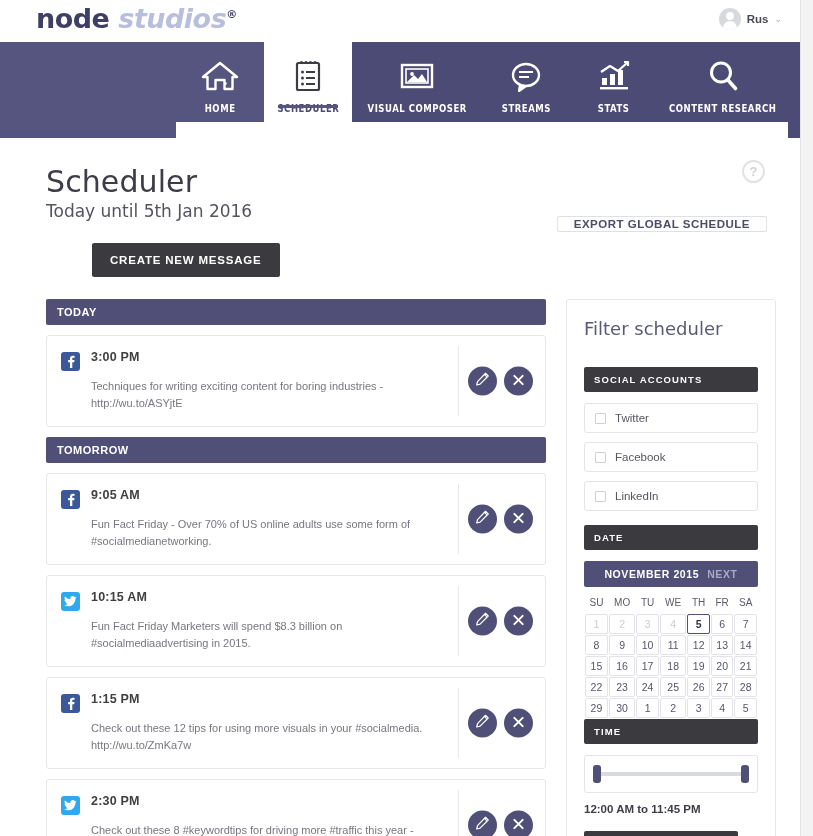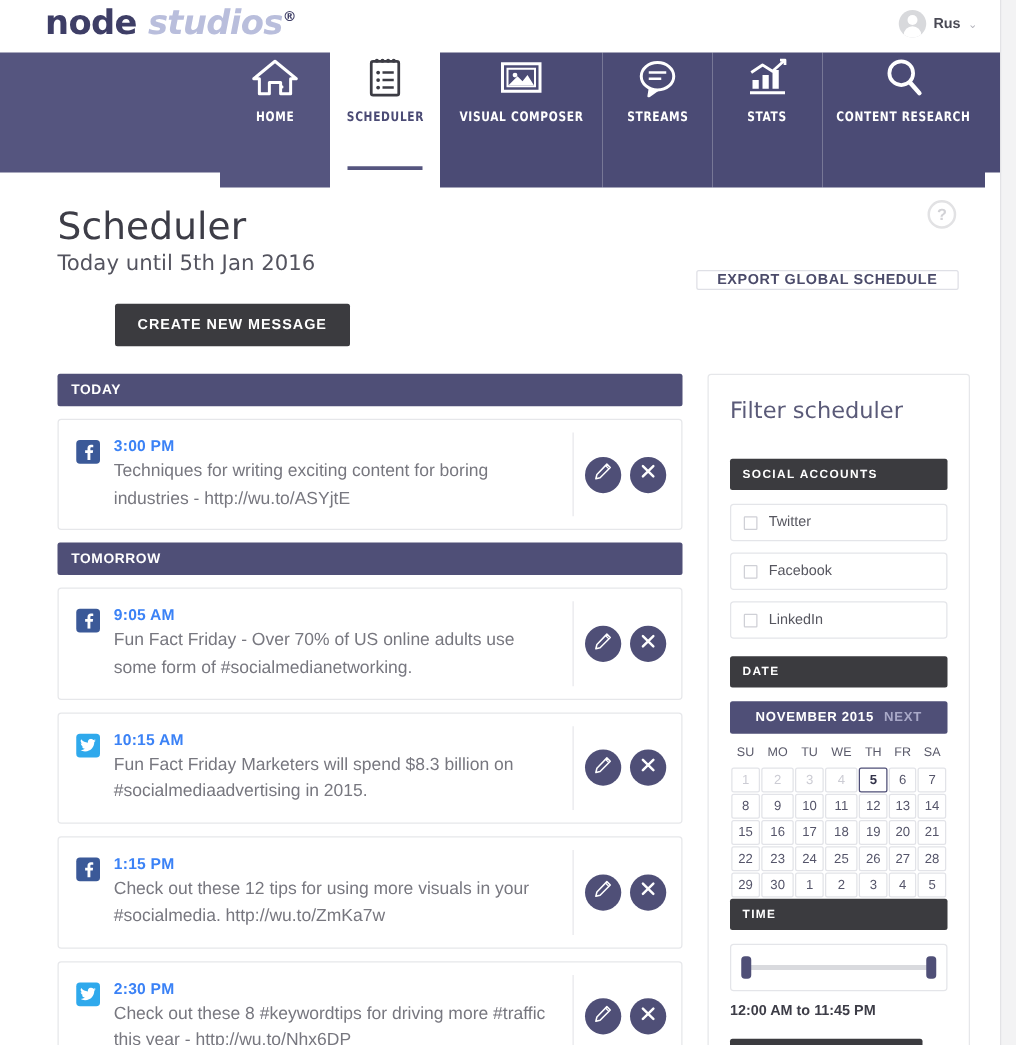--- a/index.html
+++ b/index.html
@@ -48,23 +48,23 @@
   }
   .uname{ font-size:11.5px; color:#4a4a55; font-weight:600;}
   .caret{ font-size:9px;color:#b0b0b8; }
 
   
   .nav{ position:relative; height:96px; display:flex; }
   .nav-bg-l{ background:#55557f; }
   .nav-bg-r{ background:#4b4b75; }
   .nav-spacer{ flex:1 1 auto; }
   .nav-item{
-    width:88px; height:108px;
+    width:88px; height:80px;
     display:flex; flex-direction:column; align-items:center; justify-content:flex-start;
-    cursor:pointer; position:relative; flex:none;
+    padding-top:14px; cursor:pointer; position:relative; flex:none;
   }
   .nav-item.wide{ width:130px; }
   .nav-item.active{ background:#ffffff; }
   .nav-ico{ height:40px; display:flex;align-items:center;justify-content:center; }
   .nav-label{
     margin-top:6px; font-size:10.5px; letter-spacing:0.6px; font-weight:700;
     color:#ffffff; font-family:"DejaVu Sans Condensed","Liberation Sans", sans-serif;
     white-space:nowrap; transform:scaleX(0.9);
   }
   .nav-item.active .nav-label{ color:#4b4b75; }
@@ -111,22 +111,22 @@
   .msg{
     border:1px solid #e6e7ea; border-radius:3px; background:#fff;
     display:flex; align-items:flex-start; padding:14px 12px 14px 14px;
     margin-bottom:10px; position:relative; min-height:56px;
   }
   .sico{ width:19px;height:19px;border-radius:3px; flex:none; margin-top:2px;
         display:flex;align-items:center;justify-content:center; }
   .sico.fb{ background:#3b5998; }
   .sico.tw{ background:#2fa9ec; }
   .mbody{ margin-left:11px; flex:1; padding-right:96px; }
-  .mtime{ font-size:12.5px; font-weight:700; color:#3b82f6; letter-spacing:0.2px;}
-  .mtext{ font-size:14px; color:#77777f; line-height:1.55; margin-top:2px; }
+  .mtime{ font-size:12.5px; font-weight:700; color:#404040; letter-spacing:0.2px;}
+  .mtext{ font-size:11px; color:#77777f; line-height:1.55; margin-top:14px; }
   .macts{
     position:absolute; right:12px; top:50%; transform:translateY(-50%);
     display:flex; align-items:center; gap:7px;
   }
   .vsep{ position:absolute; right:86px; top:10px; bottom:10px; width:1px; background:#e7e8eb;}
   .cbtn{
     width:29px;height:29px;border-radius:50%;background:#4f4f77;
     display:flex;align-items:center;justify-content:center; cursor:pointer; flex:none;
   }
 

